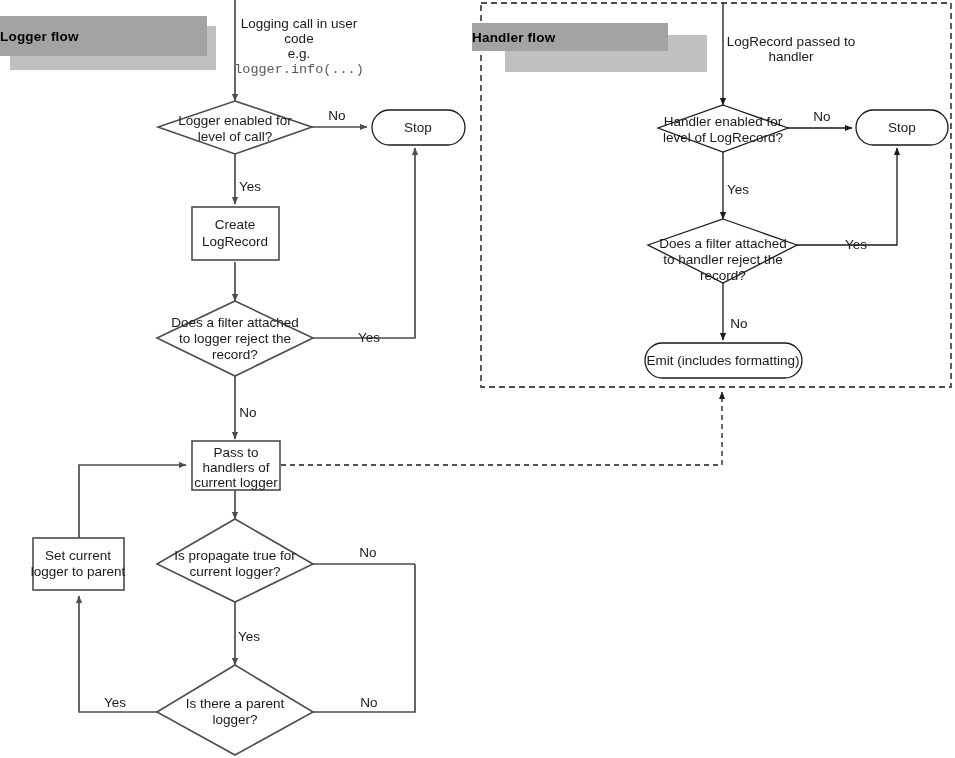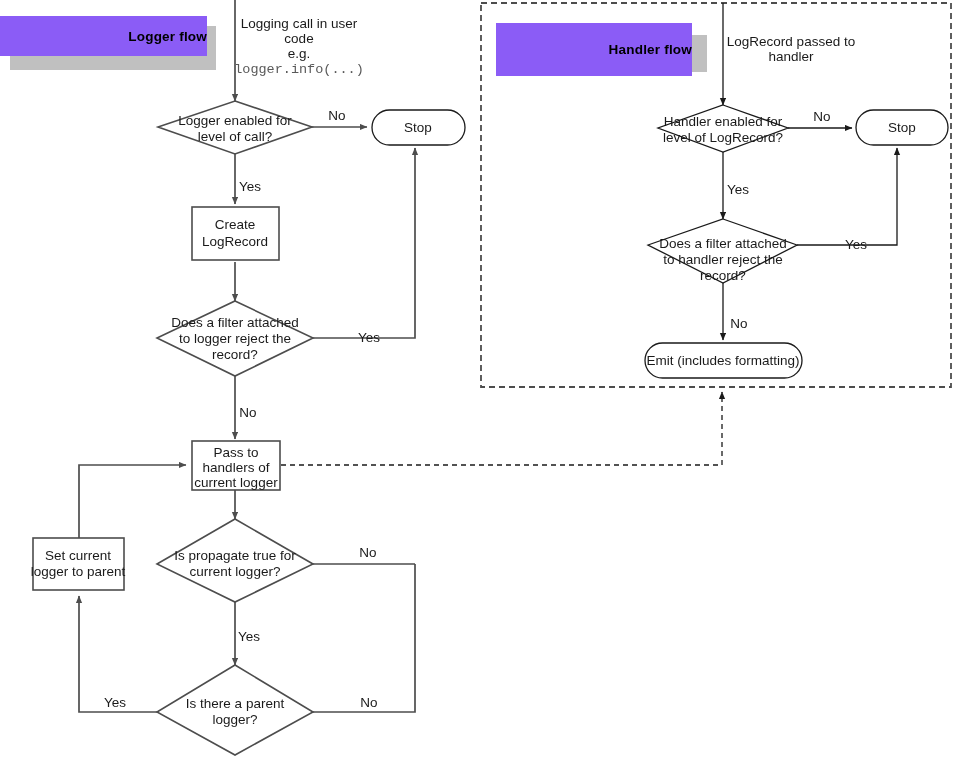--- a/index.html
+++ b/index.html
@@ -87,24 +87,24 @@
   }
   .banner {
     position: absolute;
   }
   .banner-shadow {
     position: absolute;
     background: #c0c0c0;
   }
   .banner-box {
     position: absolute;
-    background: #8b5cf6;
+    background: #a3a3a3;
     display: flex;
     align-items: center;
-    justify-content: flex-end;
+    justify-content: flex-start;
   }
   .banner-text {
     font-family: "Liberation Sans", sans-serif;
     font-size: 13.5px;
     font-weight: bold;
     color: #000000;
     letter-spacing: 0.2px;
   }
 </style>
 </head>
@@ -233,18 +233,18 @@
 
   <div class="banner">
     <div class="banner-shadow" style="left:10px; top:26px; width:206px; height:44px;"></div>
     <div class="banner-box" style="left:0px; top:16px; width:207px; height:40px;">
       <span class="banner-text">Logger flow</span>
     </div>
   </div>
 
   <div class="banner">
     <div class="banner-shadow" style="left:505px; top:35px; width:202px; height:37px;"></div>
-    <div class="banner-box" style="left:496px; top:23px; width:196px; height:53px;">
+    <div class="banner-box" style="left:472px; top:23px; width:196px; height:28px;">
       <span class="banner-text">Handler flow</span>
     </div>
   </div>
 
 </div>
 
 </body></html>

